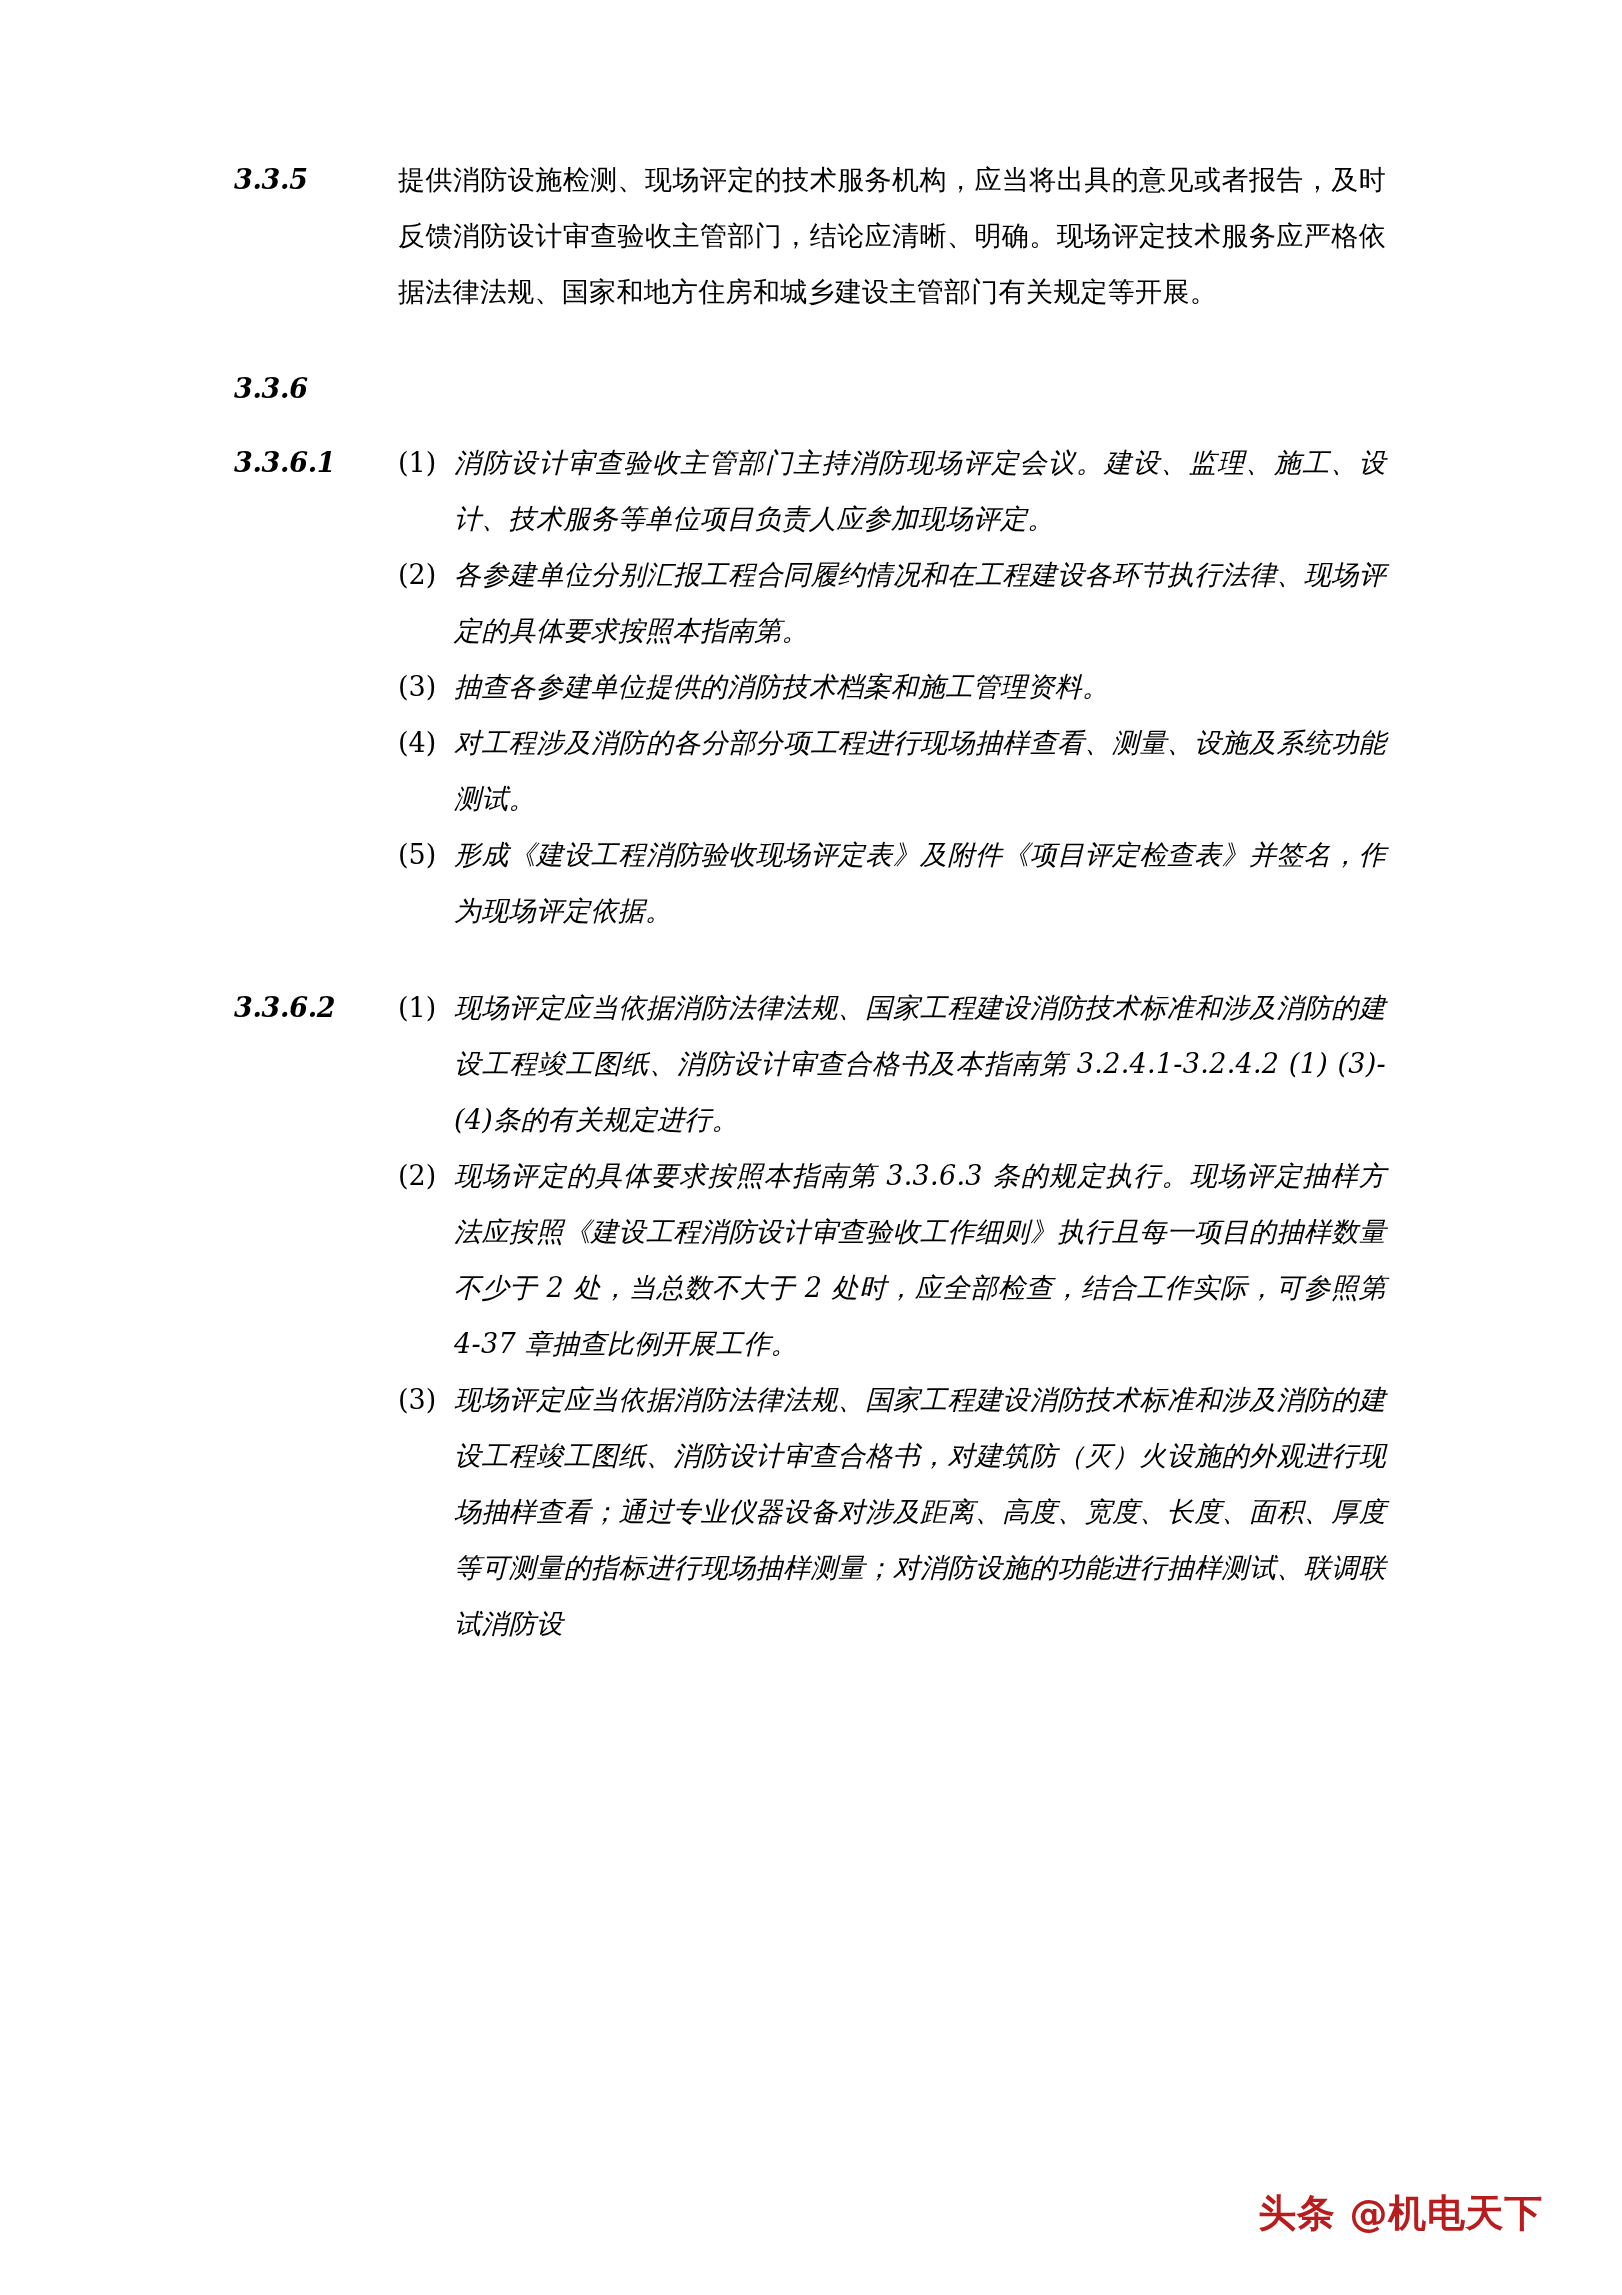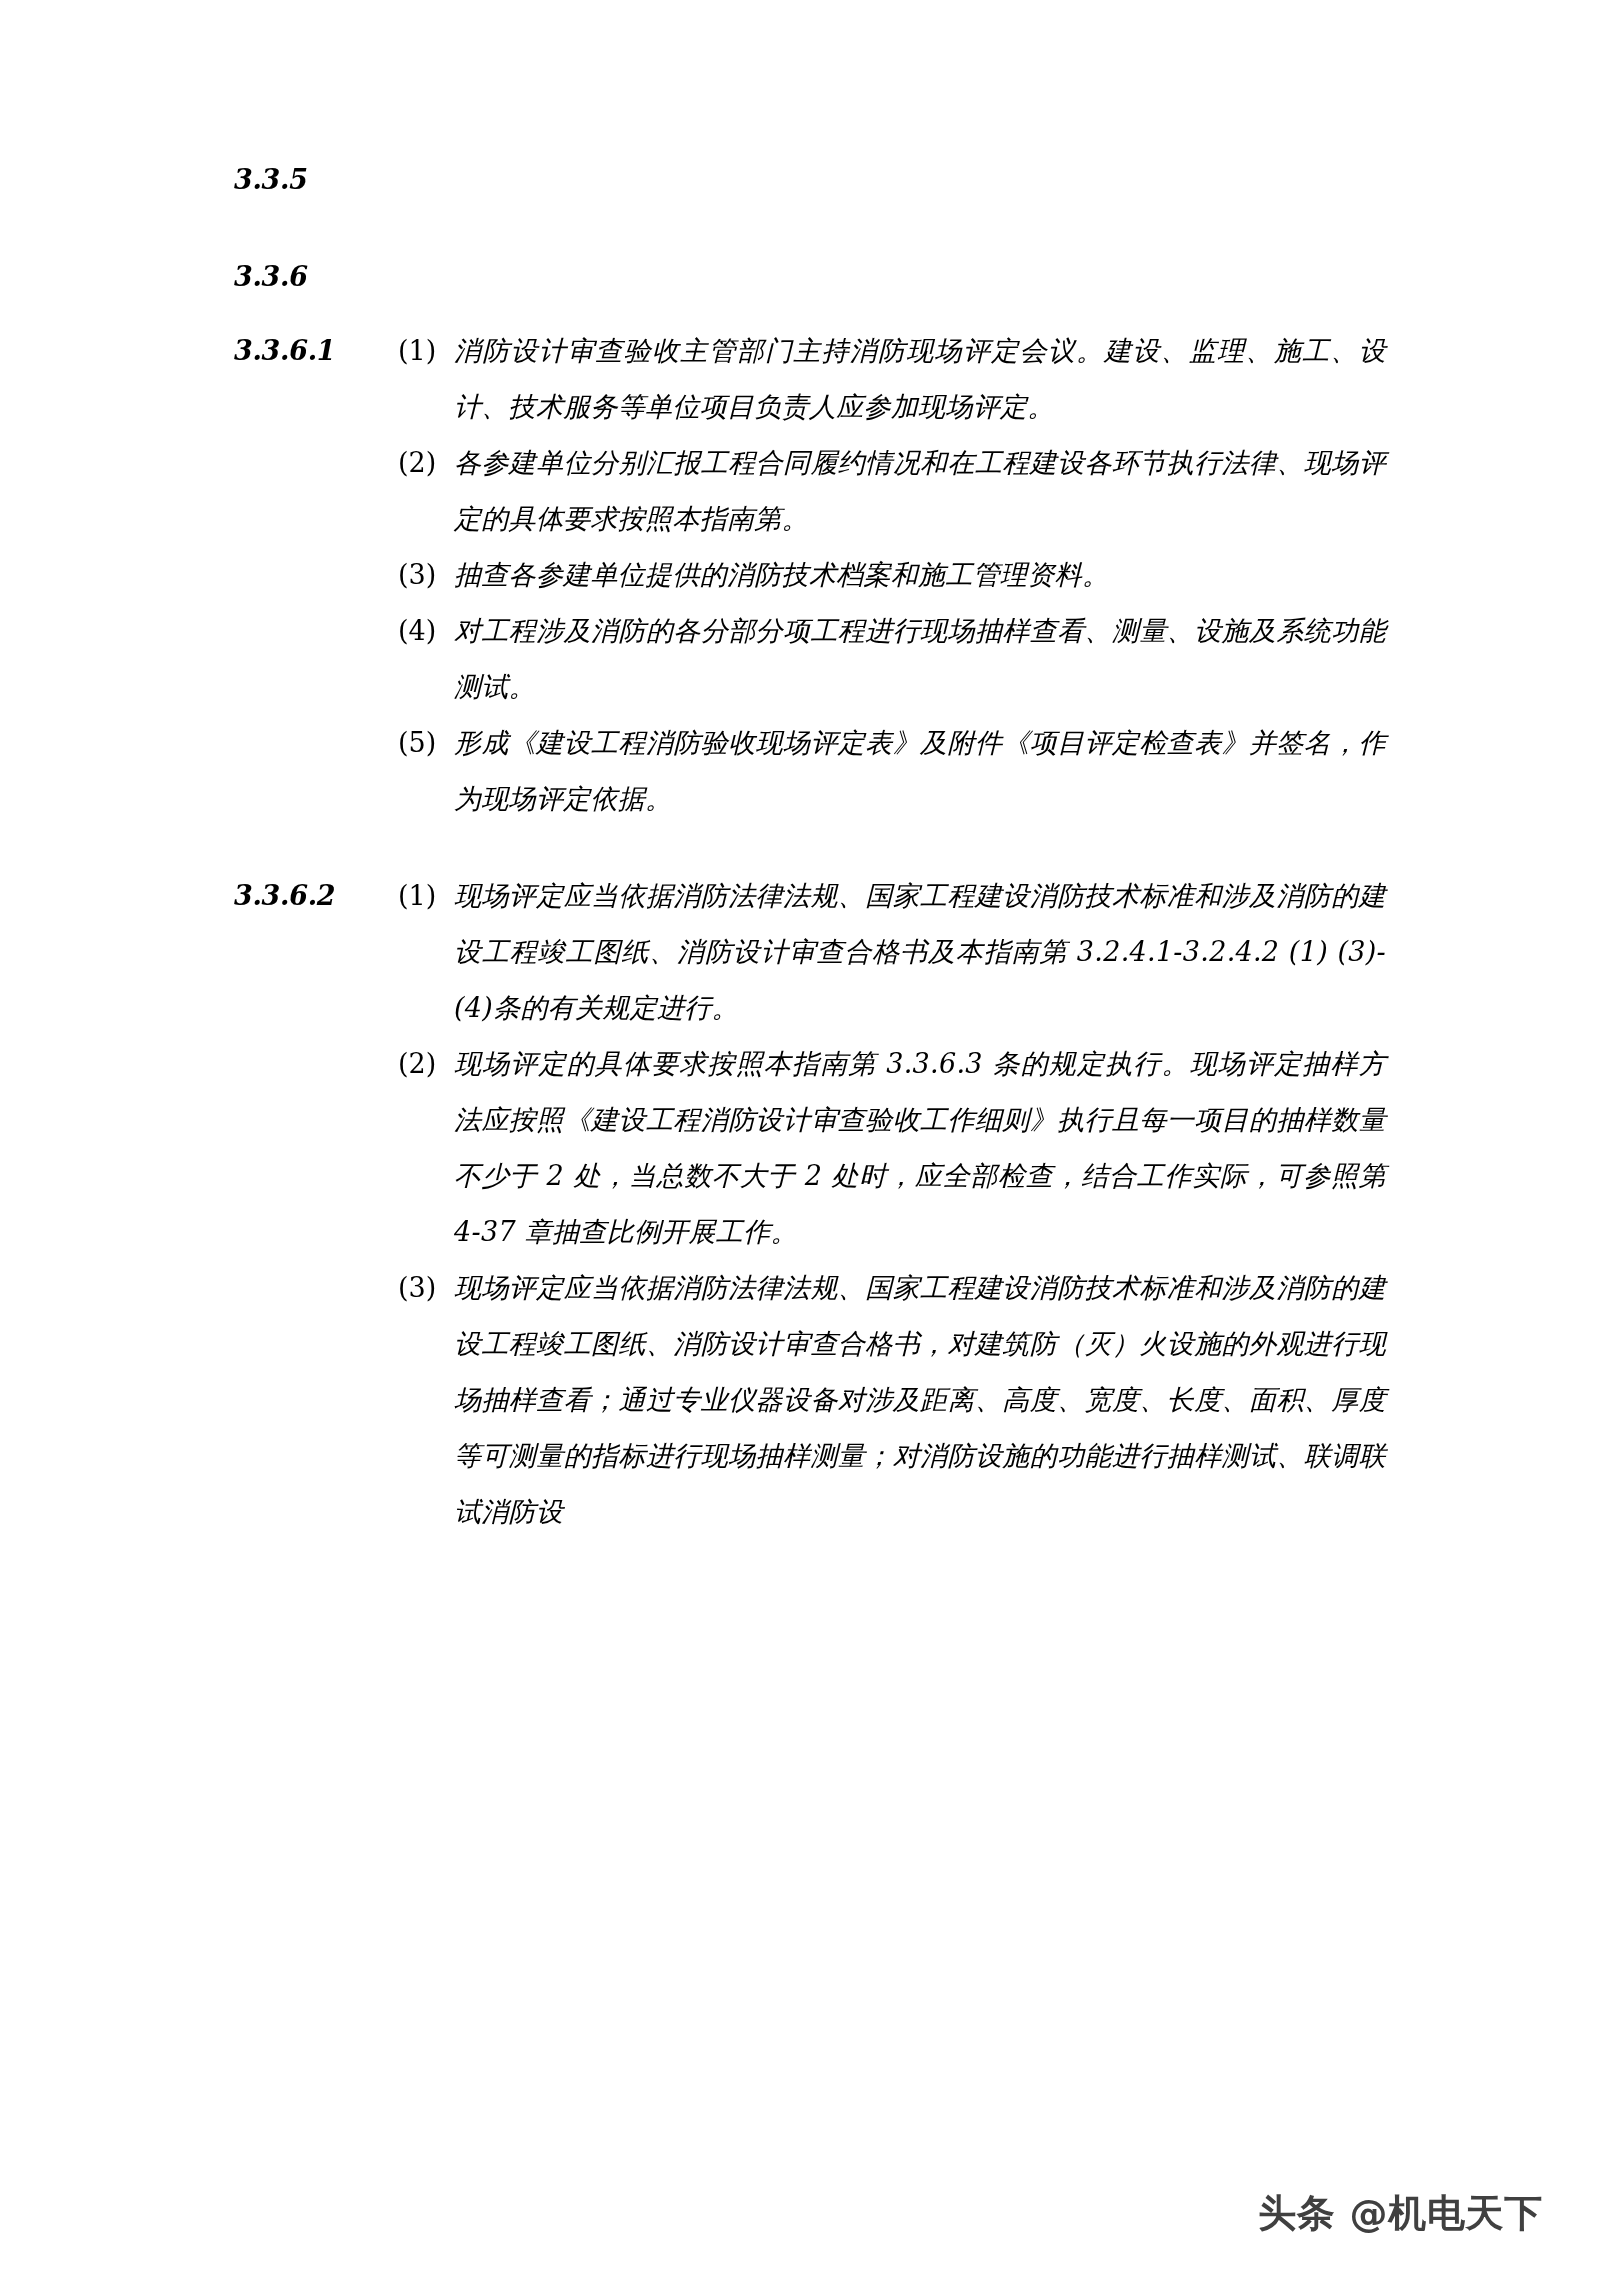--- a/index.html
+++ b/index.html
@@ -119,34 +119,37 @@
   }
 
   .watermark {
     position: absolute;
     right: 80px;
     top: 2188px;
     font-family: "DejaVu Sans", "Liberation Sans", sans-serif;
     font-size: 38px;
     line-height: 50px;
     font-weight: bold;
-    color: #404040;
+    color: #b91c1c;
     letter-spacing: 0.7px;
     white-space: nowrap;
   }
 </style>
 </head>
 <body>
 
 <div class="page">
 
   <div class="content">
 
     <div class="sec">
       <div class="sec-num">3.3.5</div>
+      <div class="sec-body">
+        <div class="para lastline-left">提供消防设施检测、现场评定的技术服务机构，应当将出具的意见或者报告，及时反馈消防设计审查验收主管部门，结论应清晰、明确。现场评定技术服务应严格依据法律法规、国家和地方住房和城乡建设主管部门有关规定等开展。</div>
+      </div>
     </div>
 
     <div class="gap-lg"></div>
 
     <div class="sec">
       <div class="sec-num">3.3.6</div>
     </div>
 
     <div class="gap-sm"></div>
 

